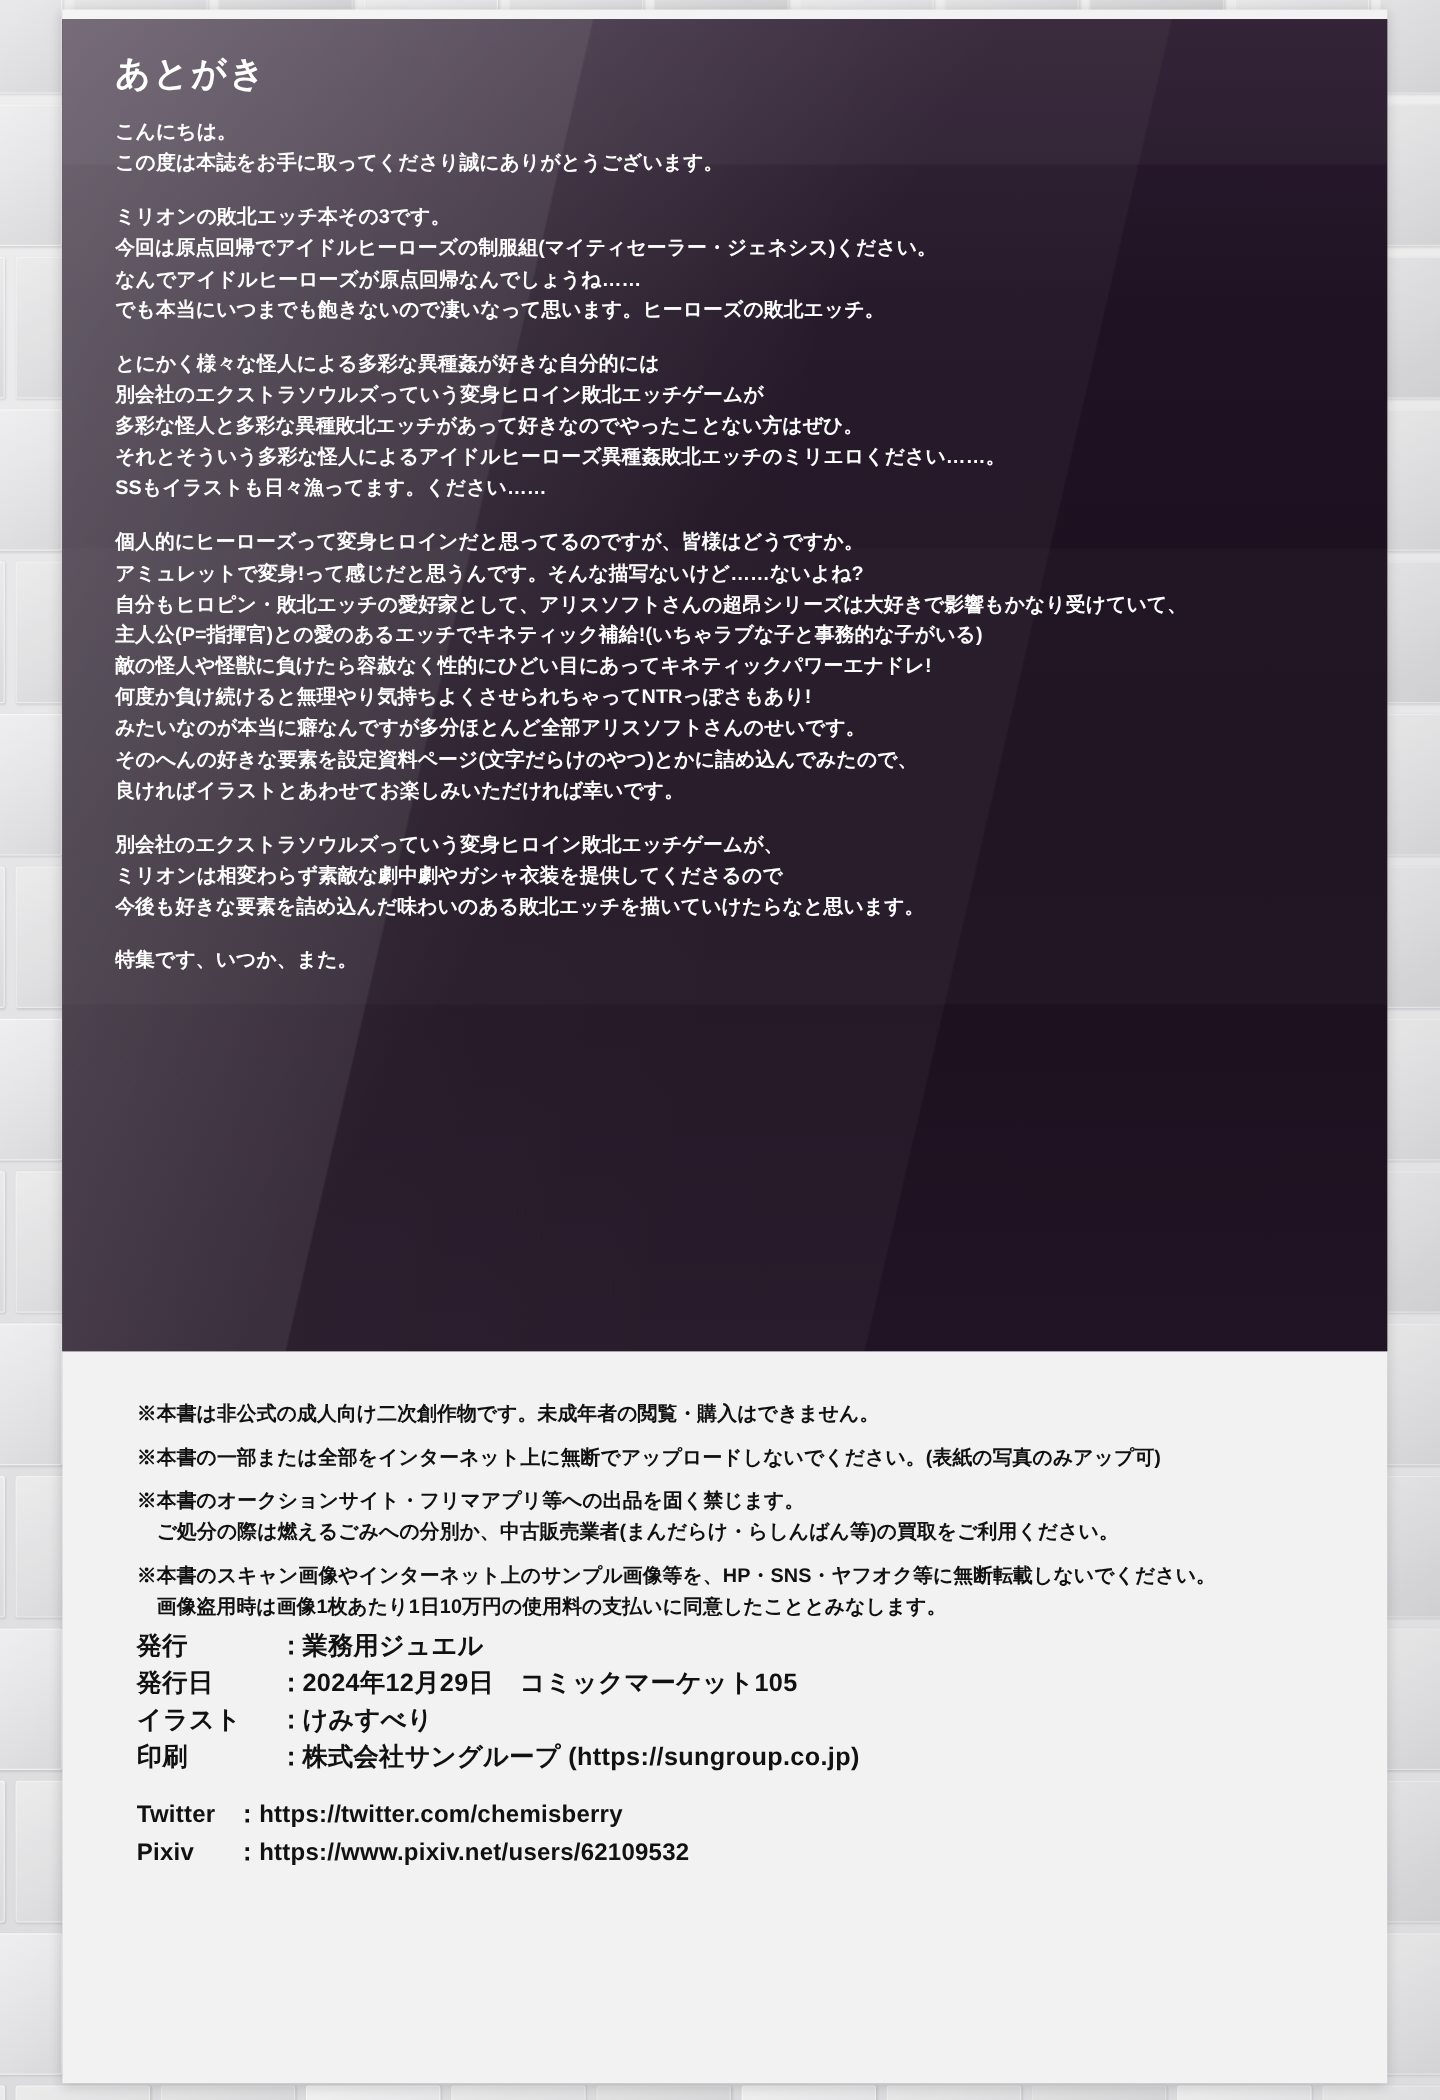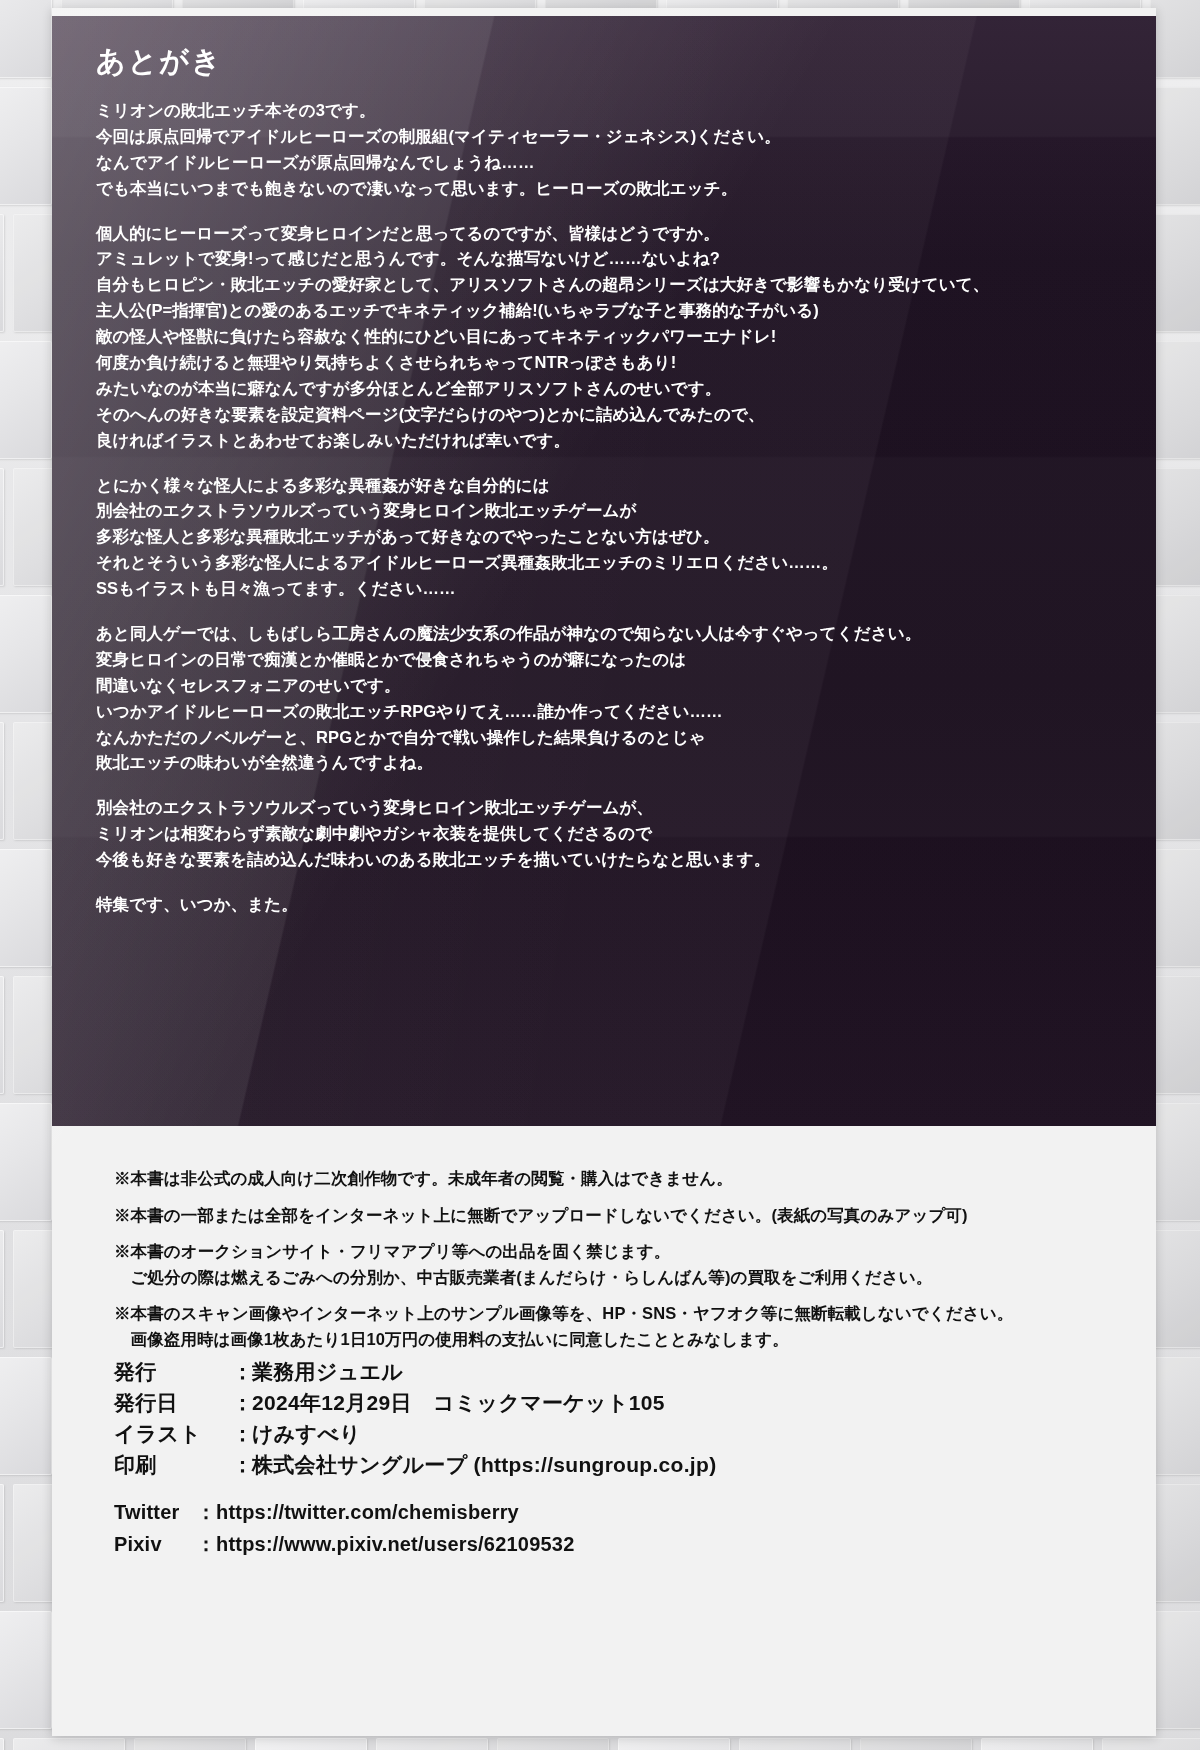--- a/index.html
+++ b/index.html
@@ -341,44 +341,40 @@
   </div>
 
 <div id="sheet">
 
   <section id="afterword-panel">
     <div class="glare"></div>
     <div class="glare2"></div>
 
     <h1 id="afterword-title">あとがき</h1>
 
+    <p class="para">こんにちは。
+この度は本誌をお手に取ってくださり誠にありがとうございます。</p>
     <p class="para">ミリオンの敗北エッチ本その3です。
 今回は原点回帰でアイドルヒーローズの制服組(マイティセーラー・ジェネシス)ください。
 なんでアイドルヒーローズが原点回帰なんでしょうね……
 でも本当にいつまでも飽きないので凄いなって思います。ヒーローズの敗北エッチ。</p>
+    <p class="para">とにかく様々な怪人による多彩な異種姦が好きな自分的には
+別会社のエクストラソウルズっていう変身ヒロイン敗北エッチゲームが
+多彩な怪人と多彩な異種敗北エッチがあって好きなのでやったことない方はぜひ。
+それとそういう多彩な怪人によるアイドルヒーローズ異種姦敗北エッチのミリエロください……。
+SSもイラストも日々漁ってます。ください……</p>
     <p class="para">個人的にヒーローズって変身ヒロインだと思ってるのですが、皆様はどうですか。
 アミュレットで変身!って感じだと思うんです。そんな描写ないけど……ないよね?
 自分もヒロピン・敗北エッチの愛好家として、アリスソフトさんの超昂シリーズは大好きで影響もかなり受けていて、
 主人公(P=指揮官)との愛のあるエッチでキネティック補給!(いちゃラブな子と事務的な子がいる)
 敵の怪人や怪獣に負けたら容赦なく性的にひどい目にあってキネティックパワーエナドレ!
 何度か負け続けると無理やり気持ちよくさせられちゃってNTRっぽさもあり!
 みたいなのが本当に癖なんですが多分ほとんど全部アリスソフトさんのせいです。
 そのへんの好きな要素を設定資料ページ(文字だらけのやつ)とかに詰め込んでみたので、
 良ければイラストとあわせてお楽しみいただければ幸いです。</p>
-    <p class="para">とにかく様々な怪人による多彩な異種姦が好きな自分的には
-別会社のエクストラソウルズっていう変身ヒロイン敗北エッチゲームが
-多彩な怪人と多彩な異種敗北エッチがあって好きなのでやったことない方はぜひ。
-それとそういう多彩な怪人によるアイドルヒーローズ異種姦敗北エッチのミリエロください……。
-SSもイラストも日々漁ってます。ください……</p>
-    <p class="para">あと同人ゲーでは、しもばしら工房さんの魔法少女系の作品が神なので知らない人は今すぐやってください。
-変身ヒロインの日常で痴漢とか催眠とかで侵食されちゃうのが癖になったのは
-間違いなくセレスフォニアのせいです。
-いつかアイドルヒーローズの敗北エッチRPGやりてえ……誰か作ってください……
-なんかただのノベルゲーと、RPGとかで自分で戦い操作した結果負けるのとじゃ
-敗北エッチの味わいが全然違うんですよね。</p>
     <p class="para">別会社のエクストラソウルズっていう変身ヒロイン敗北エッチゲームが、
 ミリオンは相変わらず素敵な劇中劇やガシャ衣装を提供してくださるので
 今後も好きな要素を詰め込んだ味わいのある敗北エッチを描いていけたらなと思います。</p>
     <p class="para">特集です、いつか、また。</p>
   </section>
 
   <section id="notices">
     <p class="notice">※本書は非公式の成人向け二次創作物です。未成年者の閲覧・購入はできません。</p>
     <p class="notice">※本書の一部または全部をインターネット上に無断でアップロードしないでください。(表紙の写真のみアップ可)</p>
     <p class="notice">※本書のオークションサイト・フリマアプリ等への出品を固く禁じます。

